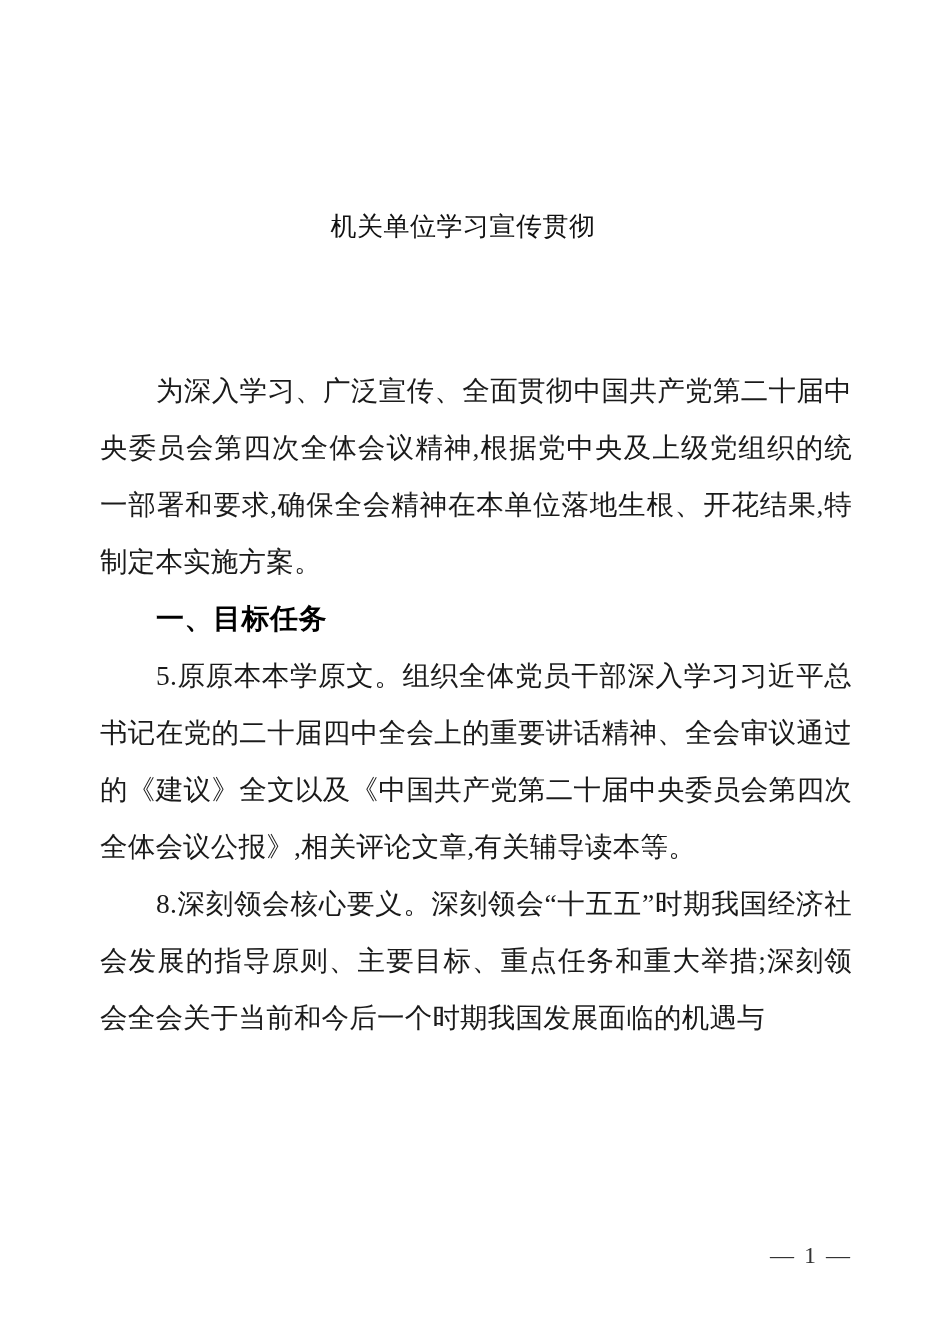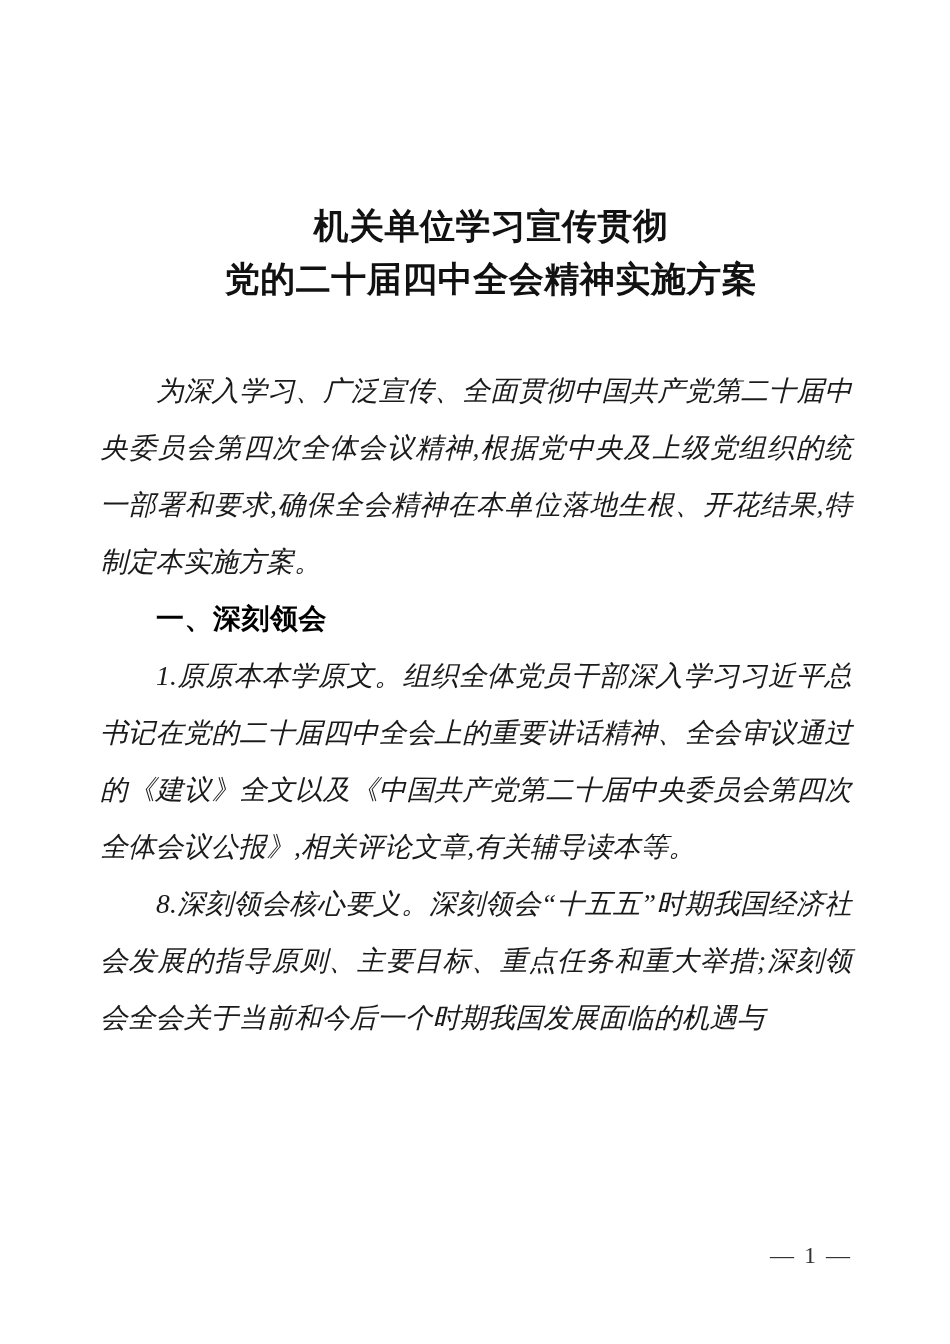--- a/index.html
+++ b/index.html
@@ -21,27 +21,27 @@
     left: 0;
     top: 0;
     width: 950px;
     height: 1344px;
     background: #ffffff;
   }
 
   
   .doc-title {
     position: absolute;
-    left: 116px;
+    left: 88px;
     top: 200px;
     width: 750px;
     text-align: center;
     font-family: "Liberation Serif", "DejaVu Serif", serif;
-    font-weight: bold;
-    font-size: 35px;
+    font-weight: normal;
+    font-size: 26px;
     line-height: 53px;
     letter-spacing: 0.5px;
     color: #111111;
   }
   .doc-title .title-line {
     display: block;
     white-space: nowrap;
   }
 
   
@@ -56,21 +56,20 @@
     font-family: "Liberation Serif", "DejaVu Serif", serif;
     font-size: 27.5px;
     line-height: 57px;
     text-align: justify;
     text-justify: inter-character;
     text-indent: 56px;
     margin: 0;
     letter-spacing: 0.2px;
     color: #1a1a1a;
     word-break: break-all;
-    font-style: italic;
   }
 
   .heading {
     font-family: "Liberation Sans", "DejaVu Sans", sans-serif;
     font-size: 28px;
     font-weight: bold;
     line-height: 57px;
     text-indent: 56px;
     margin: 0;
     letter-spacing: 0.5px;
@@ -92,25 +91,24 @@
     padding-right: 6px;
   }
 </style>
 </head>
 <body>
 
 <div class="page">
 
   <div class="doc-title">
     <span class="title-line">机关单位学习宣传贯彻</span>
-    <span class="title-line">党的二十届四中全会精神实施方案</span>
   </div>
 
   <div class="body-region">
     <p class="para">为深入学习、广泛宣传、全面贯彻中国共产党第二十届中央委员会第四次全体会议精神,根据党中央及上级党组织的统一部署和要求,确保全会精神在本单位落地生根、开花结果,特制定本实施方案。</p>
-    <p class="heading">一、深刻领会</p>
-    <p class="para">1.原原本本学原文。组织全体党员干部深入学习习近平总书记在党的二十届四中全会上的重要讲话精神、全会审议通过的《建议》全文以及《中国共产党第二十届中央委员会第四次全体会议公报》,相关评论文章,有关辅导读本等。</p>
+    <p class="heading">一、目标任务</p>
+    <p class="para">5.原原本本学原文。组织全体党员干部深入学习习近平总书记在党的二十届四中全会上的重要讲话精神、全会审议通过的《建议》全文以及《中国共产党第二十届中央委员会第四次全体会议公报》,相关评论文章,有关辅导读本等。</p>
     <p class="para">8.深刻领会核心要义。深刻领会“十五五”时期我国经济社会发展的指导原则、主要目标、重点任务和重大举措;深刻领会全会关于当前和今后一个时期我国发展面临的机遇与</p>
   </div>
 
   <div class="page-footer">— 1 —</div>
 
 </div>
 
 </body></html>

